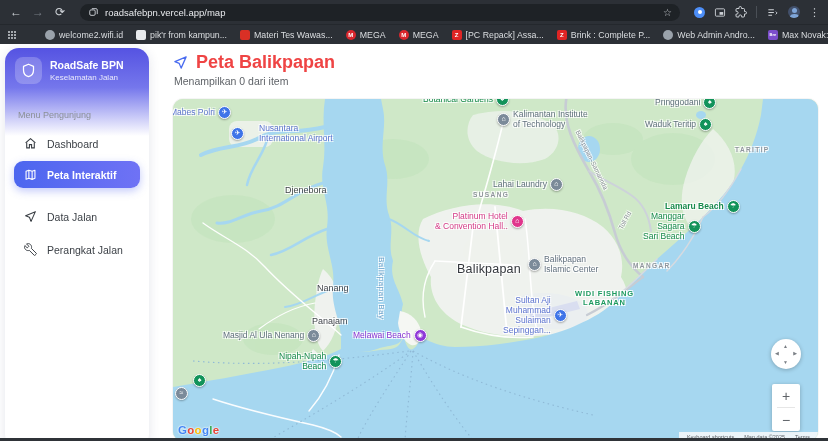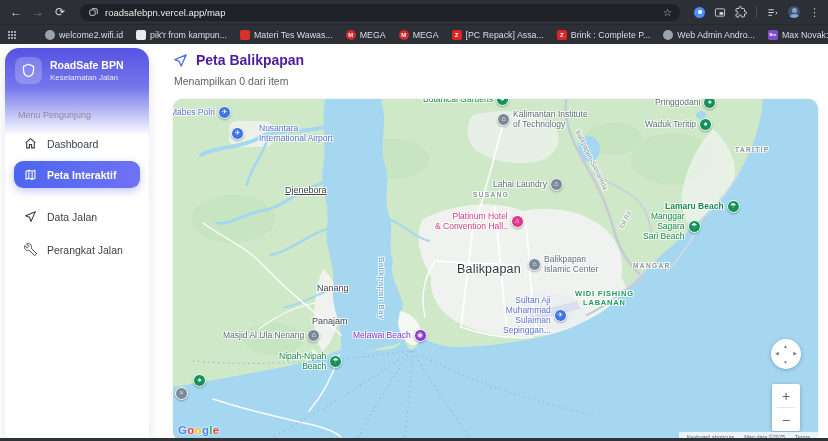--- a/index.html
+++ b/index.html
@@ -54,21 +54,21 @@
   .sb-title { position:absolute; left:45px; top:11px; color:#fff; font-size:10.5px; font-weight:bold; }
   .sb-sub { position:absolute; left:45px; top:25px; color:rgba(255,255,255,.85); font-size:8px; }
   .sb-menu-label { position:absolute; left:13px; top:62px; color:#8b9096; font-size:9px; }
   .sb-item { position:absolute; left:9px; right:9px; height:27px; display:flex; align-items:center;
     gap:10px; padding:0 10px; border-radius:9px; color:#3a3f45; font-size:10.5px; cursor:default; }
   .sb-item svg { flex:0 0 auto; }
   .sb-item.active { background:linear-gradient(90deg, var(--ag1,#4c66ef), var(--ag2,#6f72f5));
     color:#fff; font-weight:bold; box-shadow:0 3px 8px rgba(80,100,240,.35); }
 
   .main-title { position:absolute; left:173px; top:8px; display:flex; align-items:center; gap:8px; }
-  .main-title .t { font-size:14px; font-weight:bold; color:#4c1d95; }
+  .main-title .t { font-size:18px; font-weight:bold; color:#ef4444; }
   .main-sub { position:absolute; left:174px; top:31px; font-size:10.5px; color:#5f6368; }
 
   
   .map-card { position:absolute; left:173px; top:55px; width:645px; height:342px; border-radius:10px;
     overflow:hidden; background:#cfe8c8; box-shadow:0 0 0 1px rgba(0,0,0,.04); }
   .map-card svg.geo { position:absolute; left:0; top:0; }
 
   .map-label { position:absolute; display:flex; align-items:center; gap:3px; font-size:8.5px;
     line-height:1.18; white-space:nowrap; z-index:5;
     text-shadow:-1px -1px 0 rgba(255,255,255,.9), 1px -1px 0 rgba(255,255,255,.9),
@@ -337,21 +337,21 @@
           <span class="poi poi-blue">✈</span>
         </div>
         <div class="map-label lt-blue" style="left: 58px; top: 24px; gap: 15px;">
           <span class="poi poi-blue">✈</span>
           <div style="text-align: left;">
             <div>Nusantara</div>
             <div>International Airport</div>
           </div>
         </div>
         <div class="map-label lt-town" style="left: 112px; top: 86px;">
-          <div style="text-align: left; text-decoration: underline;">
+          <div style="text-align: left;">
             <div>Djenebora</div>
           </div>
         </div>
         <div class="map-label lt-green" style="left: 250px; top: -6px;">
           <div style="text-align: left;">
             <div>Botanical Gardens</div>
           </div>
           <span class="poi poi-green">♠</span>
         </div>
         <div class="map-label lt-gray" style="left: 324px; top: 10px;">

